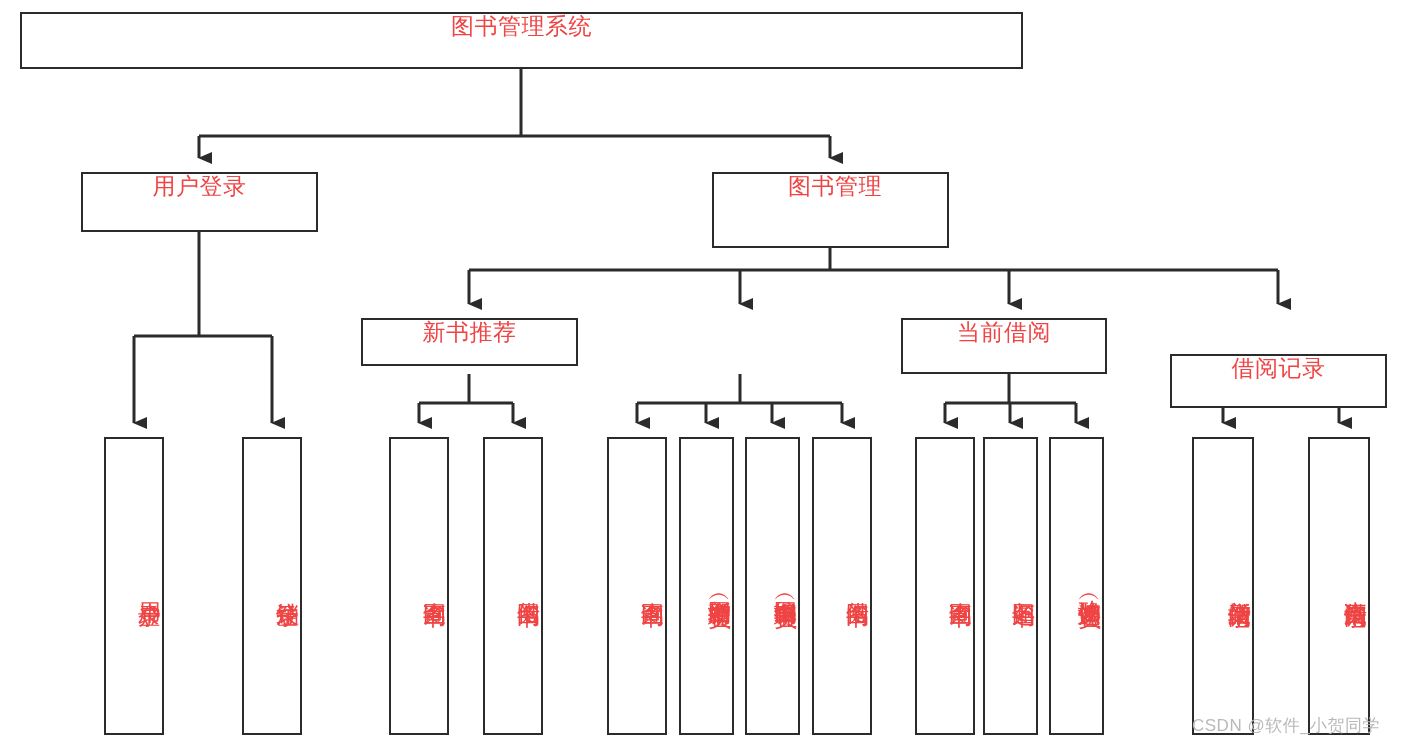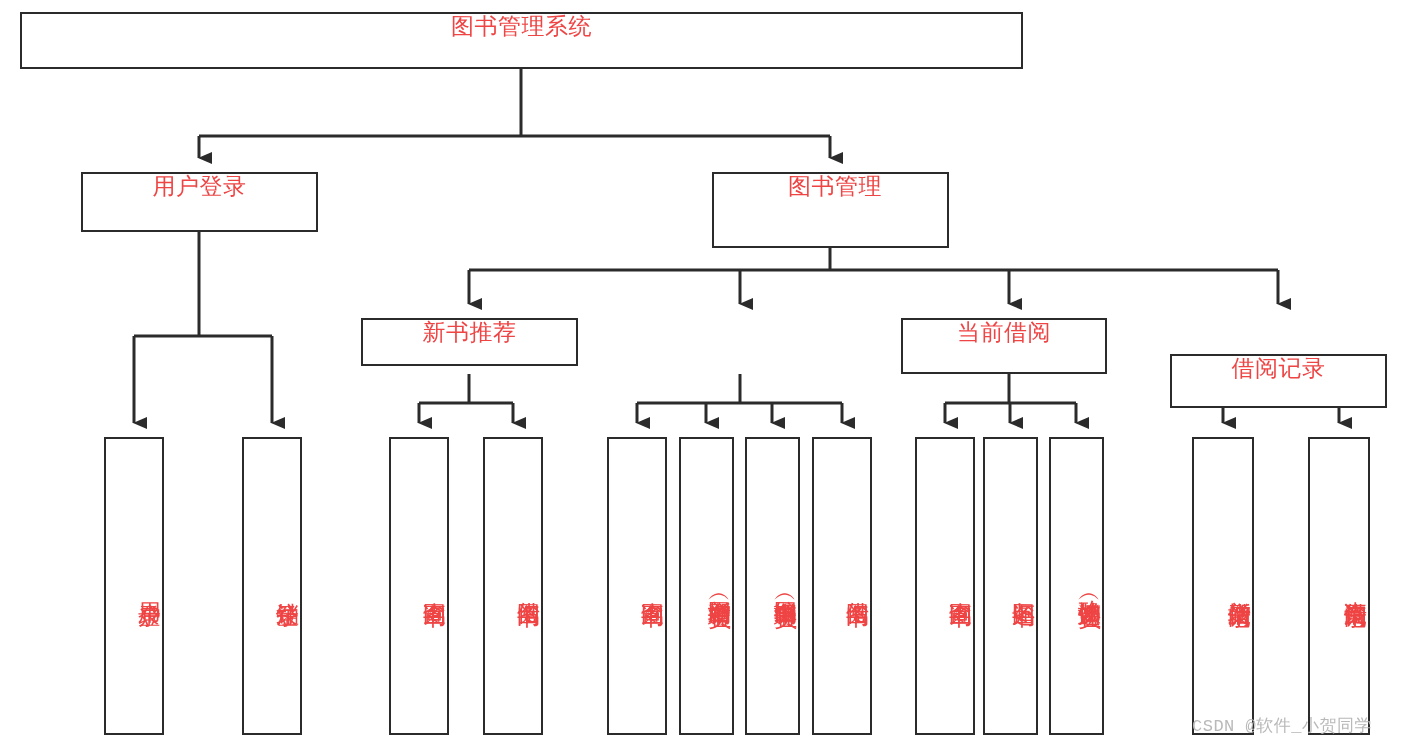--- a/index.html
+++ b/index.html
@@ -60,21 +60,21 @@
     max-height: 100%;
   }
   .watermark {
     position: absolute;
     left: 1192px;
     top: 714px;
     font-size: 17px;
     color: #b9b9b9;
     white-space: nowrap;
     letter-spacing: 0.5px;
-    font-family: Liberation Mono, monospace;
+    font-family: Liberation Sans, sans-serif;
   }
 </style>
 </head>
 <body>
 
 <div id="diagram-root">
 
   <svg id="diagram-svg" viewBox="0 0 1405 747" xmlns="http://www.w3.org/2000/svg">
     <defs>
       <marker id="arrow" viewBox="0 0 12 14" refX="6" refY="13" markerWidth="12" markerHeight="14" orient="auto-start-reverse" markerUnits="userSpaceOnUse">

